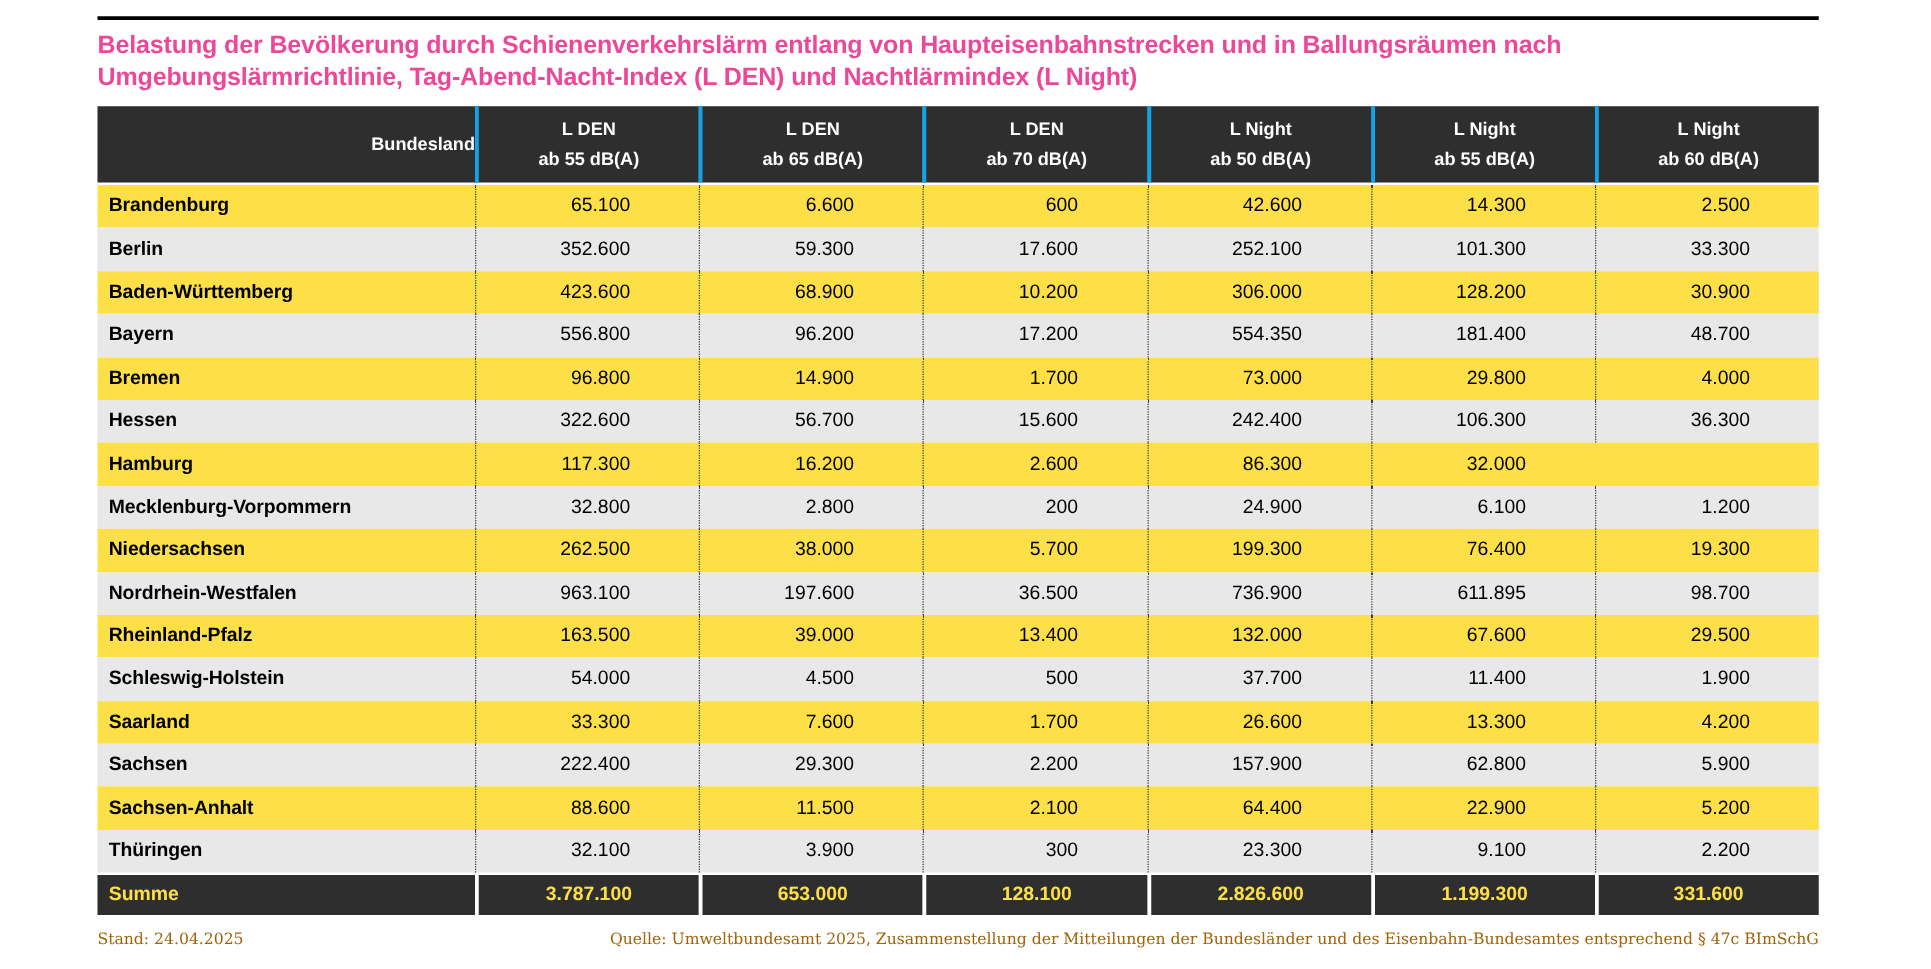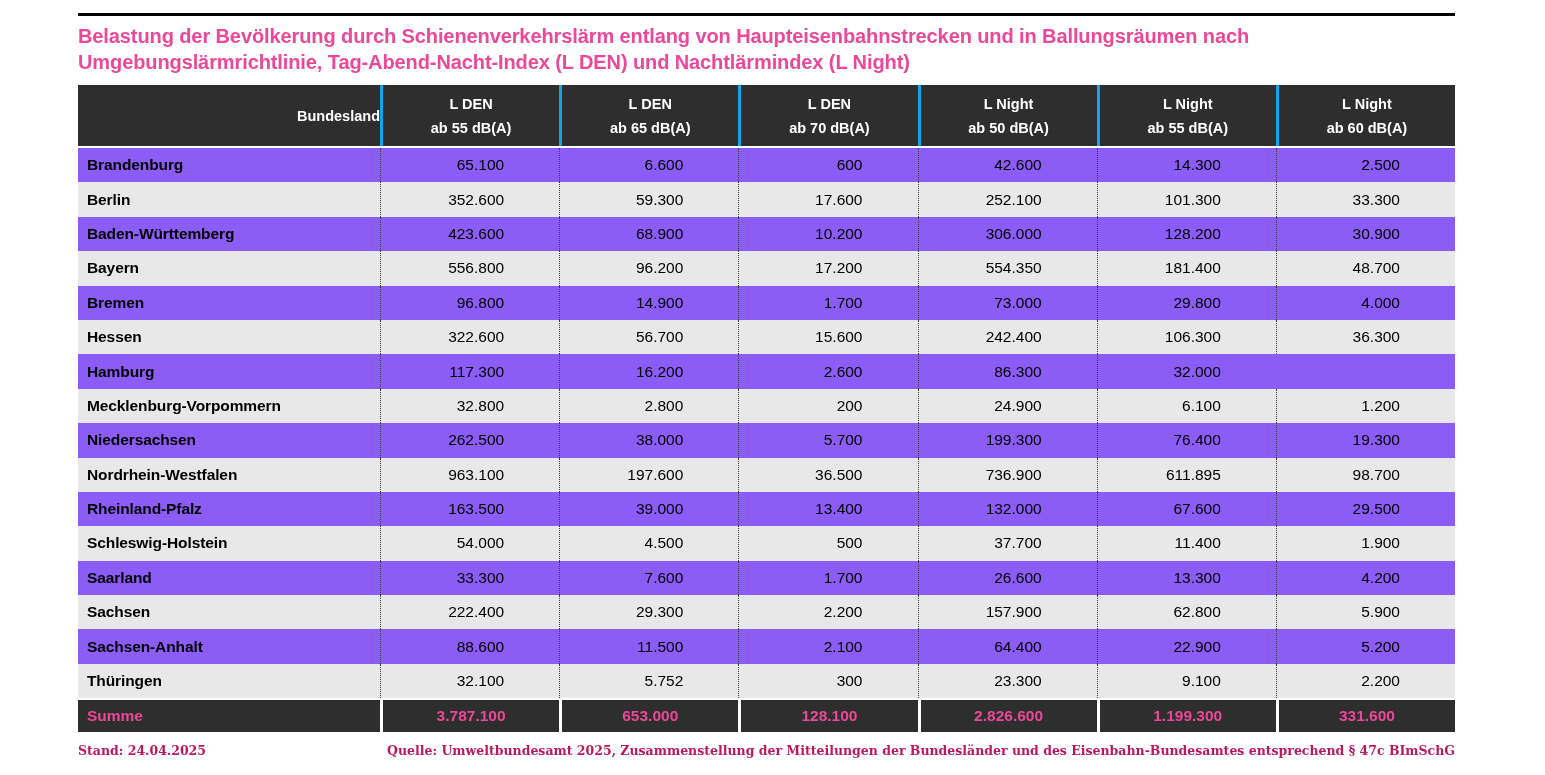--- a/index.html
+++ b/index.html
@@ -22,36 +22,36 @@
 
   .thead { height:61px; margin-top:10px; }
   .hcell {
     background:var(--header-bg, #2e2e2e); color:#fff; font-weight:bold; font-size:14.5px;
     display:flex; flex-direction:column; justify-content:center; align-items:center;
     gap:8px; border-left:3px solid #0ea5e9;
   }
   .hcell-first { border-left:none; align-items:flex-end; padding-left:9px; }
 
   .tbody { margin-top:2px; }
-  .trow { height:34.4px; background:#8b5cf6; }
+  .trow { height:34.4px; background:#fde047; }
   .trow.alt { background:var(--row-alt, #e8e8e8); }
   .cell { display:flex; align-items:center; font-size:15.5px; }
   .cell-name { font-weight:bold; padding-left:9px; letter-spacing:-0.1px; }
   .cell-val { justify-content:flex-end; padding-right:55px; border-left:1px dotted #3a3a3a; }
 
   .tsum { height:32px; margin-top:2px; }
   .scell {
-    background:var(--header-bg, #2e2e2e); color:#ec4899; font-weight:bold; font-size:15.5px;
+    background:var(--header-bg, #2e2e2e); color:#fde047; font-weight:bold; font-size:15.5px;
     display:flex; align-items:center; justify-content:center; border-left:3px solid #fff;
   }
   .scell-first { border-left:none; justify-content:flex-start; padding-left:9px; }
 
   .footer {
     margin-top:11px; display:flex; justify-content:space-between; align-items:baseline;
-    font-family:"DejaVu Serif", serif; font-size:12.5px; color:#be185d;font-weight:bold;
+    font-family:"DejaVu Serif", serif; font-size:12.5px; color:#a16207;
   }
 </style>
 </head>
 <body>
 
 <div class="page">
 
   <div class="top-rule"></div>
 
   <h1 class="title">Belastung der Bevölkerung durch Schienenverkehrslärm entlang von Haupteisenbahnstrecken und in Ballungsräumen nach Umgebungslärmrichtlinie, Tag-Abend-Nacht-Index (L DEN) und Nachtlärmindex (L Night)</h1>
@@ -217,21 +217,21 @@
         <div class="cell cell-val">88.600</div>
         <div class="cell cell-val">11.500</div>
         <div class="cell cell-val">2.100</div>
         <div class="cell cell-val">64.400</div>
         <div class="cell cell-val">22.900</div>
         <div class="cell cell-val">5.200</div>
       </div>
       <div class="trow alt">
         <div class="cell cell-name">Thüringen</div>
         <div class="cell cell-val">32.100</div>
-        <div class="cell cell-val">5.752</div>
+        <div class="cell cell-val">3.900</div>
         <div class="cell cell-val">300</div>
         <div class="cell cell-val">23.300</div>
         <div class="cell cell-val">9.100</div>
         <div class="cell cell-val">2.200</div>
       </div>
     </div>
 
   <div class="tsum">
     <div class="scell scell-first">Summe</div>
     <div class="scell">3.787.100</div>

